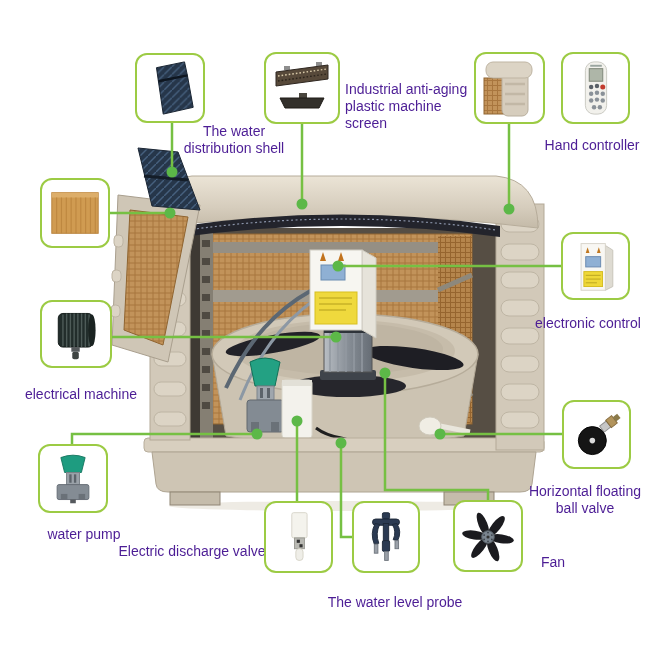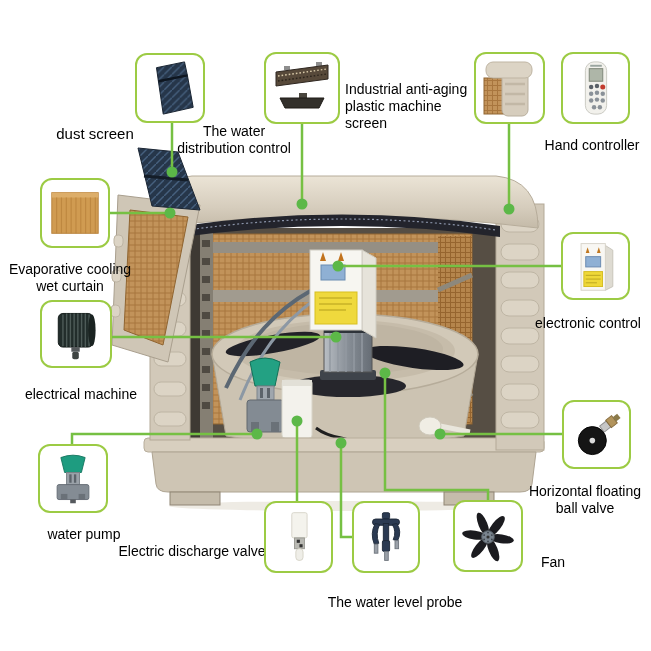--- a/index.html
+++ b/index.html
@@ -1,21 +1,21 @@
 <!DOCTYPE html>
 <html><head>
 <meta charset="utf-8">
 <style>
   html,body{margin:0;padding:0;background:#fff;}
   #canvas{position:relative;width:651px;height:651px;background:#fff;overflow:hidden;
           font-family:"Liberation Sans","DejaVu Sans",sans-serif;}
   .layer{position:absolute;left:0;top:0;pointer-events:none;}
   .co{position:absolute;background:#fff;border:2.5px solid #9CCB44;border-radius:12px;
       box-sizing:border-box;display:flex;align-items:center;justify-content:center;z-index:4;}
-  .lbl{position:absolute;color:#000000;font-size:14px;line-height:17px;text-align:center;z-index:2;}
+  .lbl{position:absolute;color:#4c1d95;font-size:14px;line-height:17px;text-align:center;z-index:2;}
   .lbl.left{text-align:left;}
   .lbl span{display:block;}
   #machine{position:absolute;left:108px;top:140px;z-index:1;}
   #wires{position:absolute;left:0;top:0;z-index:3;}
 </style>
 </head>
 <body>
 
 <div id="canvas">
 
@@ -361,44 +361,36 @@
       <g transform="rotate(-38 40 20)">
         <rect x="34" y="16" width="9" height="8" fill="#C6C6C6" stroke="#8F8F8F"></rect>
         <rect x="43" y="15" width="8" height="10" fill="#B2945C" stroke="#84693B"></rect>
         <rect x="51" y="17" width="6" height="6" fill="#8B7A4A"></rect>
       </g>
       <circle cx="25" cy="36" r="15" fill="#151515" stroke="#000"></circle>
       <circle cx="25" cy="36" r="3" fill="#DCDCDC"></circle>
     </svg>
   </div>
 
-  <div class="lbl" style="left:25px;top:125px;width:140px;font-size:15px">
-    <span>dust screen</span>
-    <span></span>
-  </div>
 
   <div class="lbl" style="left:164px;top:123px;width:140px">
     <span>The water</span>
-    <span>distribution control</span>
+    <span>distribution shell</span>
   </div>
 
   <div class="lbl left" style="left:345px;top:81px;width:140px">
     <span>Industrial anti-aging</span>
     <span>plastic machine screen</span>
   </div>
 
   <div class="lbl" style="left:522px;top:137px;width:140px">
     <span>Hand controller</span>
     <span></span>
   </div>
 
-  <div class="lbl" style="left:0px;top:261px;width:140px">
-    <span>Evaporative cooling</span>
-    <span>wet curtain</span>
-  </div>
 
   <div class="lbl" style="left:518px;top:315px;width:140px">
     <span>electronic control</span>
     <span></span>
   </div>
 
   <div class="lbl" style="left:11px;top:386px;width:140px">
     <span>electrical machine</span>
     <span></span>
   </div>

